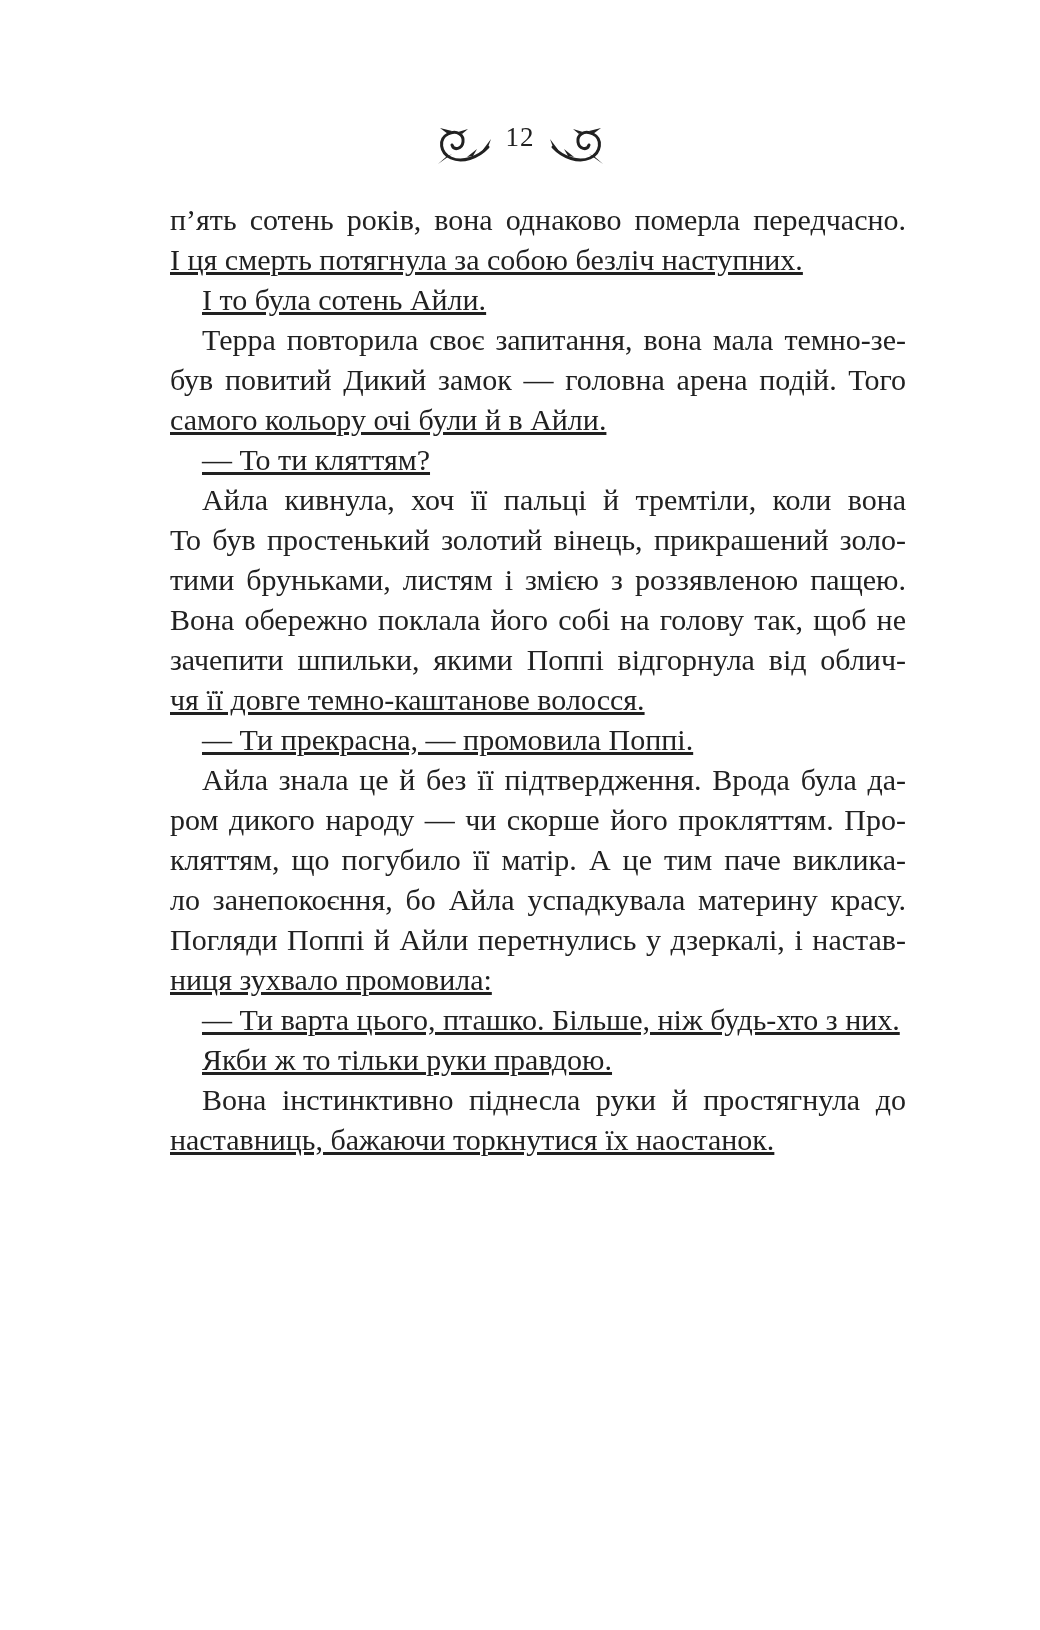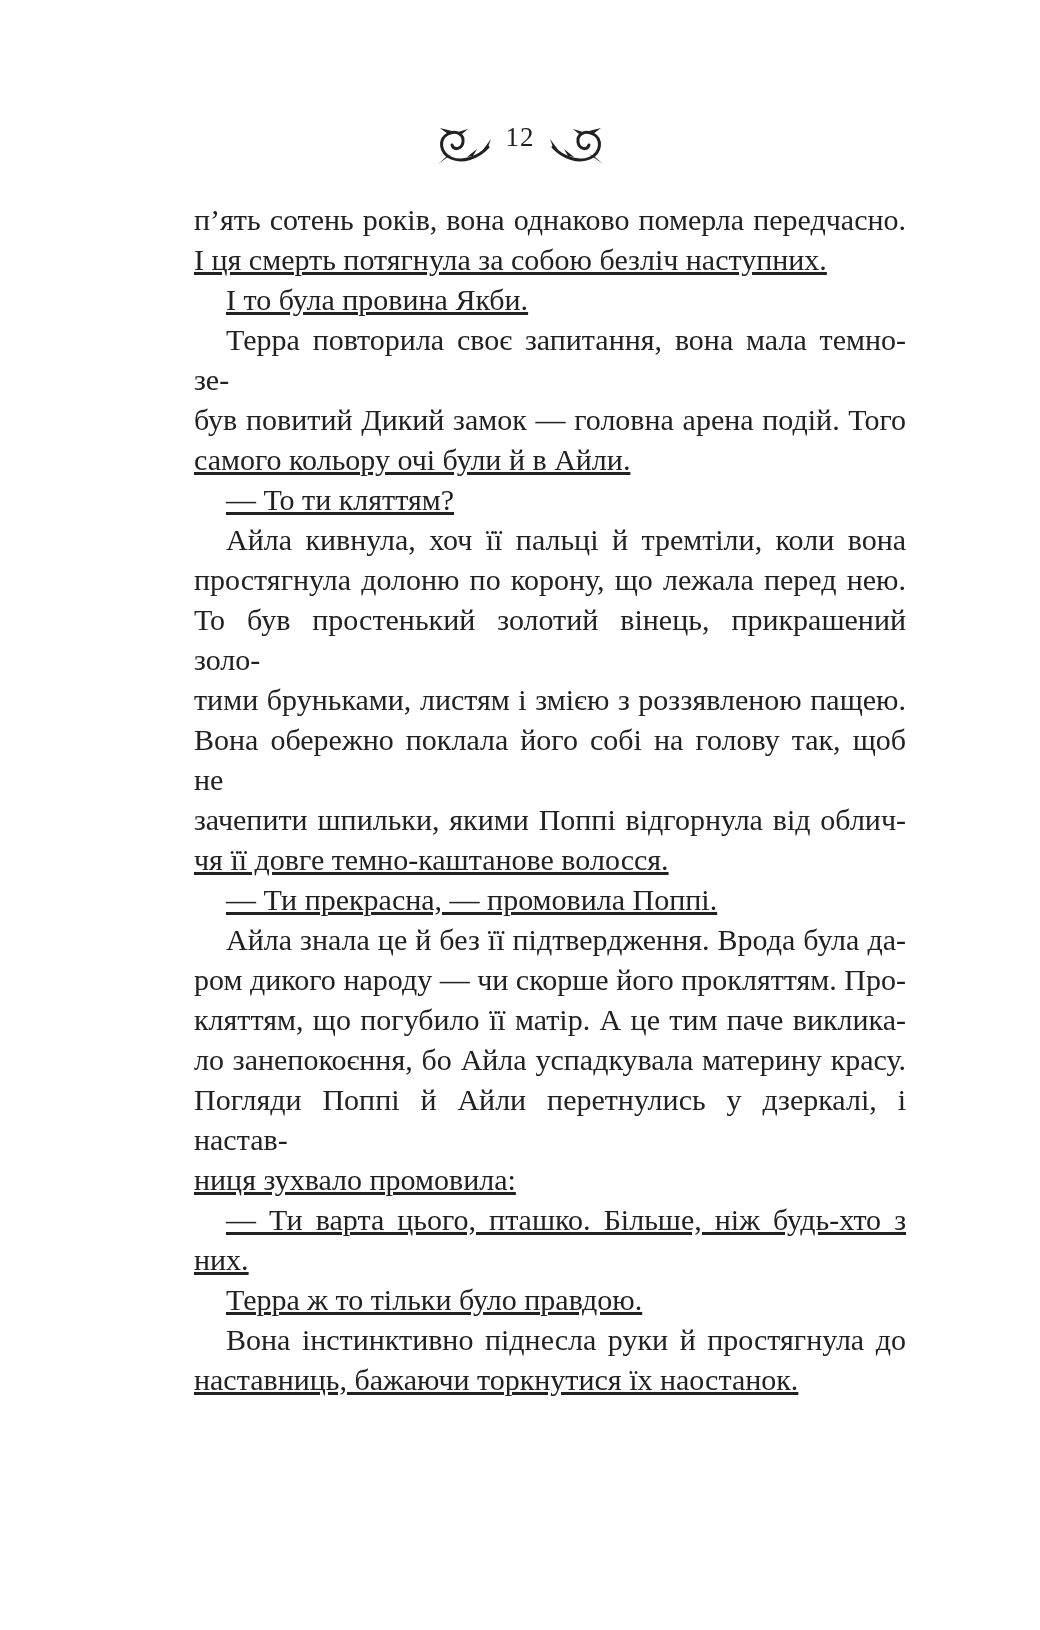--- a/index.html
+++ b/index.html
@@ -48,21 +48,20 @@
     top: 200px;
     width: 736px;
     font-size: 30px;
     line-height: 40px;
   }
   .para { margin: 0; padding: 0; }
   .line {
     text-align: justify;
     text-align-last: justify;
     white-space: normal;
-    margin-left: 24px;
   }
   .line.last {
     text-align-last: left;
     text-decoration: underline;
   }
   .para.indent .line:first-child {
     text-indent: 32px;
   }
 </style>
 </head>
@@ -99,33 +98,32 @@
       </g>
     </svg>
   </div>
 
   <div class="page-text">
       <div class="para">
         <div class="line">п’ять сотень років, вона однаково померла передчасно.</div>
         <div class="line last">І ця смерть потягнула за собою безліч наступних.</div>
       </div>
       <div class="para indent">
-        <div class="line last">І то була провина Якби.</div>
+        <div class="line last">І то була сотень Айли.</div>
       </div>
       <div class="para indent">
         <div class="line">Терра повторила своє запитання, вона мала темно-зе-</div>
         <div class="line">був повитий Дикий замок — головна арена подій. Того</div>
         <div class="line last">самого кольору очі були й в Айли.</div>
       </div>
       <div class="para indent">
         <div class="line last">— То ти кляттям?</div>
       </div>
       <div class="para indent">
         <div class="line">Айла кивнула, хоч її пальці й тремтіли, коли вона</div>
-        <div class="line">простягнула долоню по корону, що лежала перед нею.</div>
         <div class="line">То був простенький золотий вінець, прикрашений золо-</div>
         <div class="line">тими бруньками, листям і змією з роззявленою пащею.</div>
         <div class="line">Вона обережно поклала його собі на голову так, щоб не</div>
         <div class="line">зачепити шпильки, якими Поппі відгорнула від облич-</div>
         <div class="line last">чя її довге темно-каштанове волосся.</div>
       </div>
       <div class="para indent">
         <div class="line last">— Ти прекрасна, — промовила Поппі.</div>
       </div>
       <div class="para indent">
@@ -133,21 +131,21 @@
         <div class="line">ром дикого народу — чи скорше його прокляттям. Про-</div>
         <div class="line">кляттям, що погубило її матір. А це тим паче виклика-</div>
         <div class="line">ло занепокоєння, бо Айла успадкувала материну красу.</div>
         <div class="line">Погляди Поппі й Айли перетнулись у дзеркалі, і настав-</div>
         <div class="line last">ниця зухвало промовила:</div>
       </div>
       <div class="para indent">
         <div class="line last">— Ти варта цього, пташко. Більше, ніж будь-хто з них.</div>
       </div>
       <div class="para indent">
-        <div class="line last">Терра ж то тільки було правдою.</div>
+        <div class="line last">Якби ж то тільки руки правдою.</div>
       </div>
       <div class="para indent">
         <div class="line">Вона інстинктивно піднесла руки й простягнула до</div>
         <div class="line last">наставниць, бажаючи торкнутися їх наостанок.</div>
       </div>
     </div>
 
 </div>
 
 </body></html>

